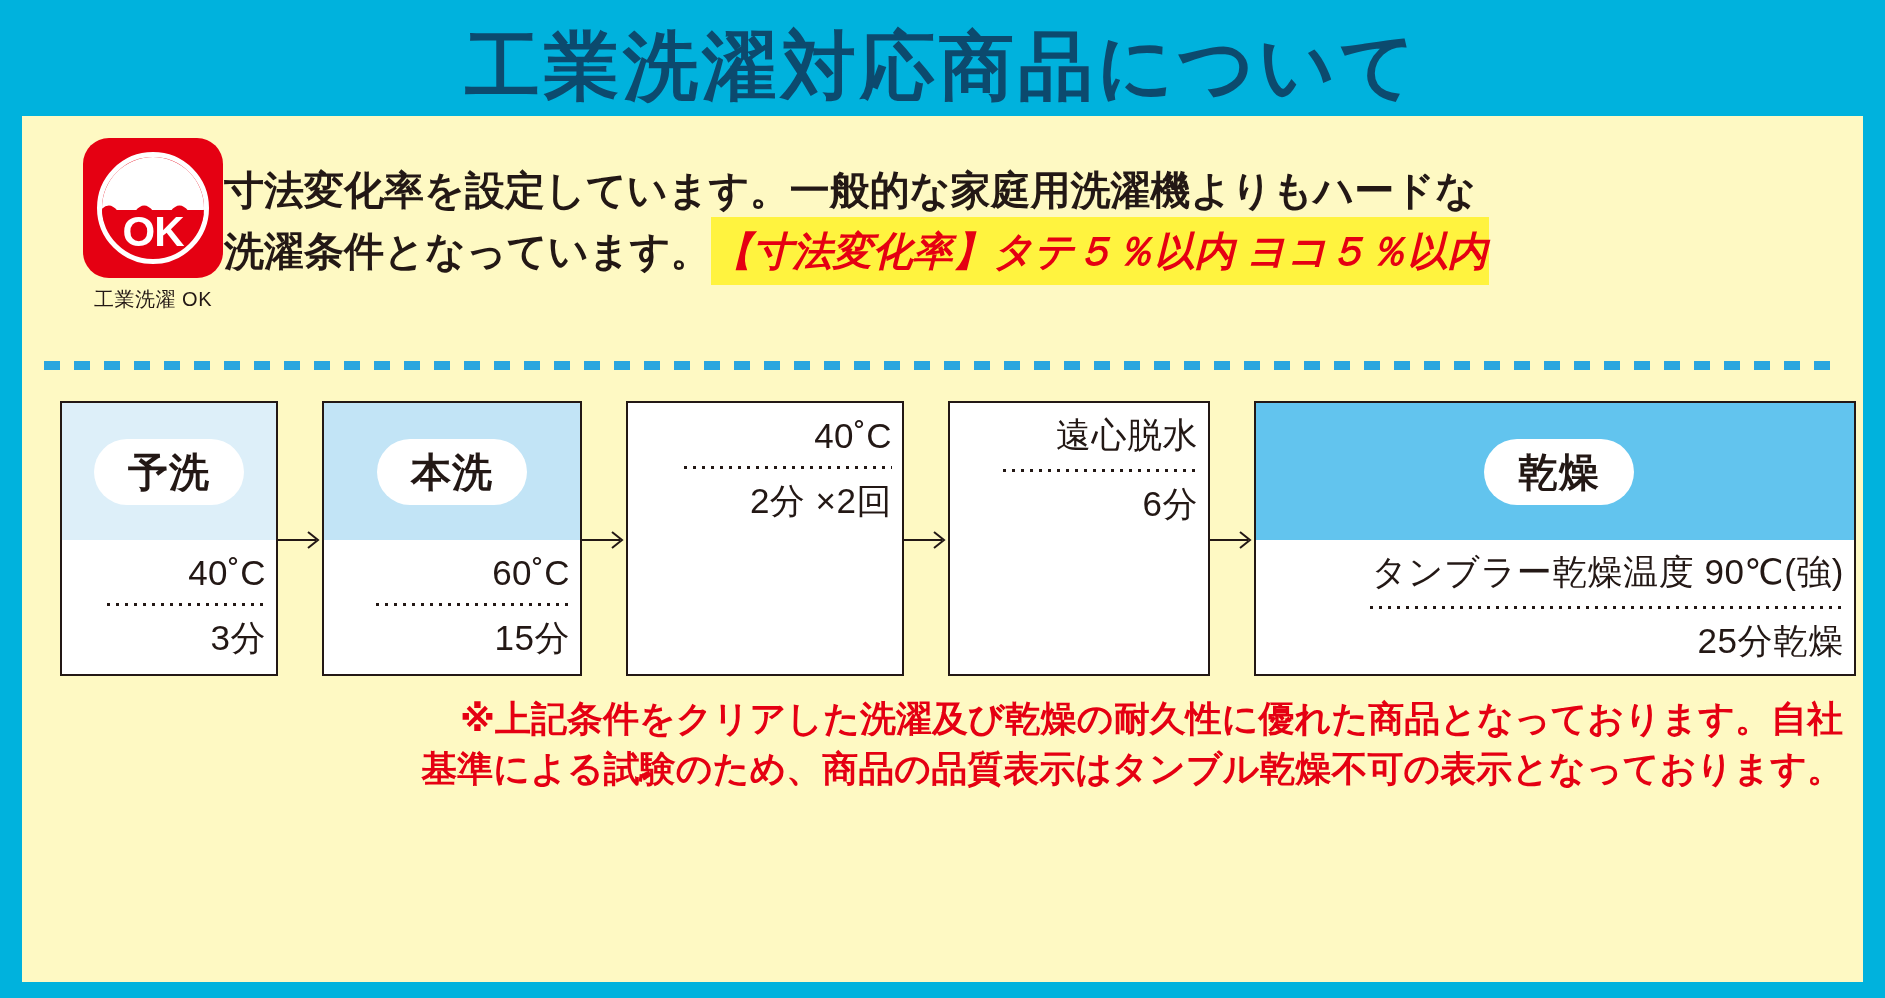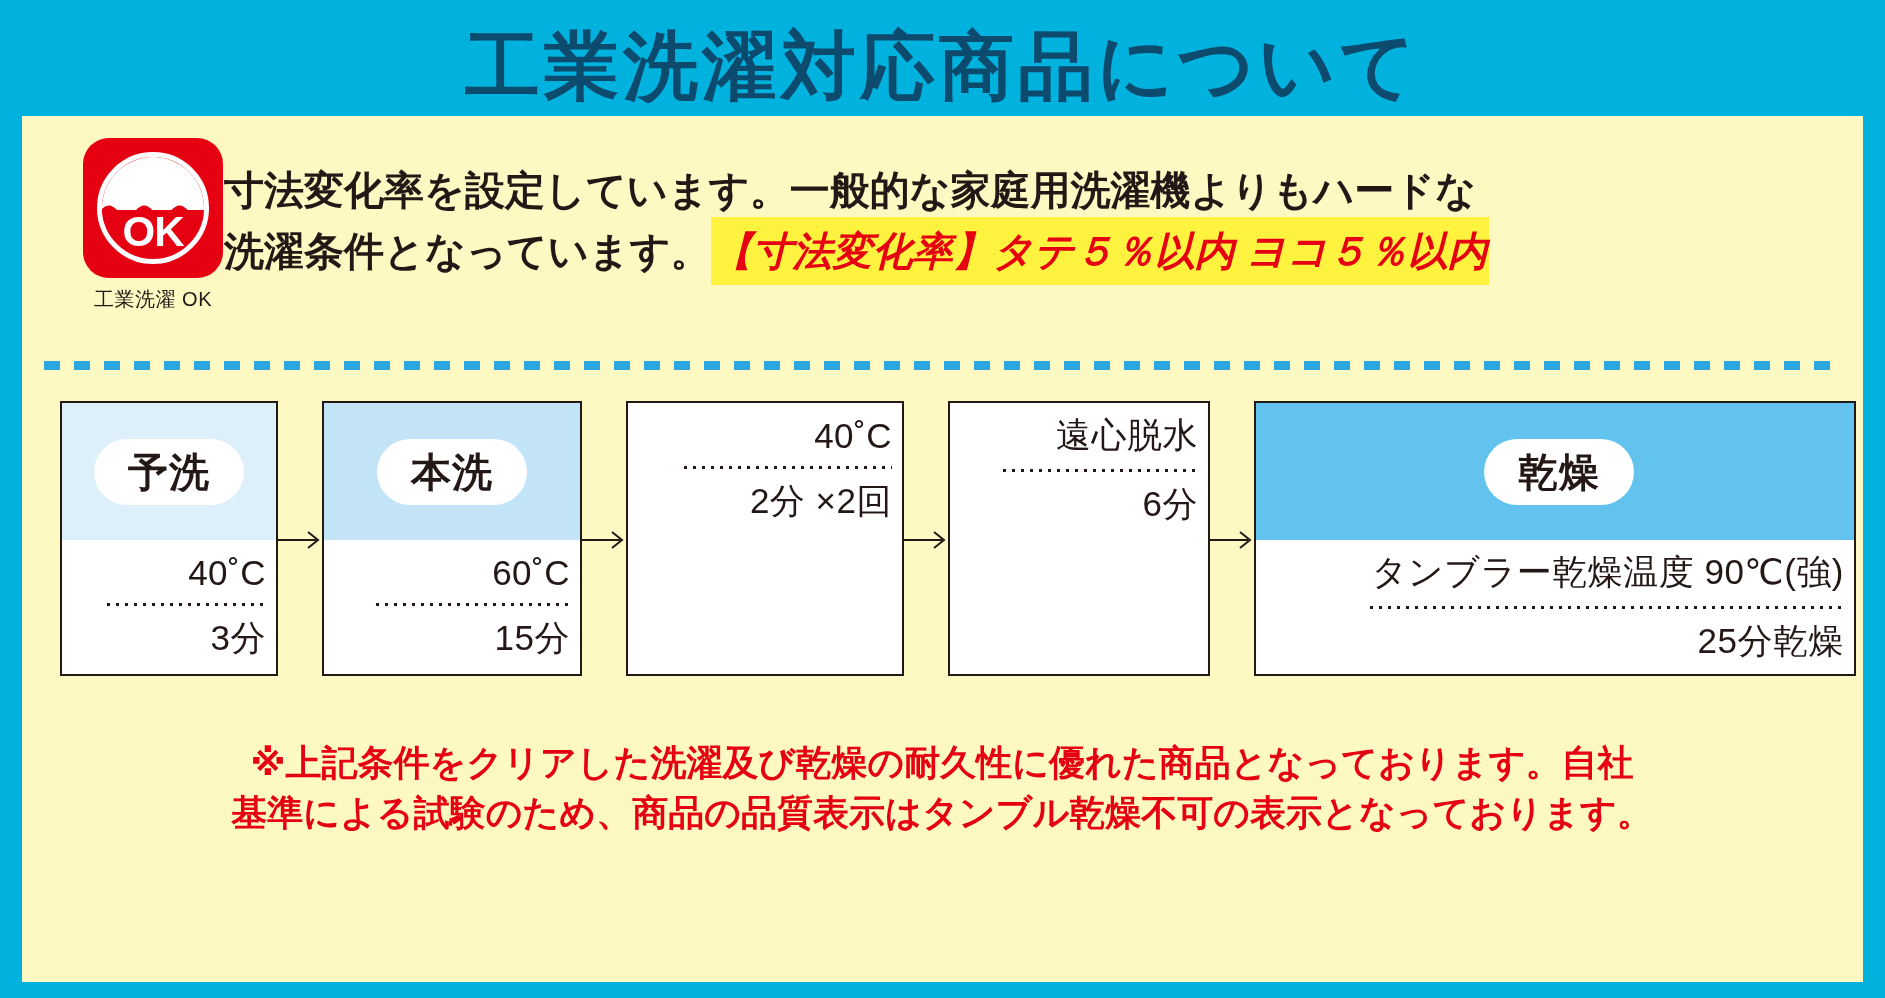--- a/index.html
+++ b/index.html
@@ -154,28 +154,27 @@
   .step-time{
     font-size:35px;color:#231815;white-space:nowrap;
     letter-spacing:0.5px;
   }
   .arrow{
     position:absolute;top:129px;height:20px;width:44px;
   }
 
   
   .footer-note{
-    position:absolute;left:30px;top:578px;width:1780px;
-    text-align:center;
+    position:absolute;left:41px;top:578px;width:1780px;
+    text-align:right;
     color:#e50012;
     font-size:36px;
     font-weight:bold;
     line-height:1.38;
     letter-spacing:0px;
-    margin-top:44px;
   }
   .footer-line{white-space:nowrap;}
 </style>
 </head>
 <body>
 
 <div class="page">
 
   <div class="title-banner">
     <div class="title-text">工業洗濯対応商品について</div>

